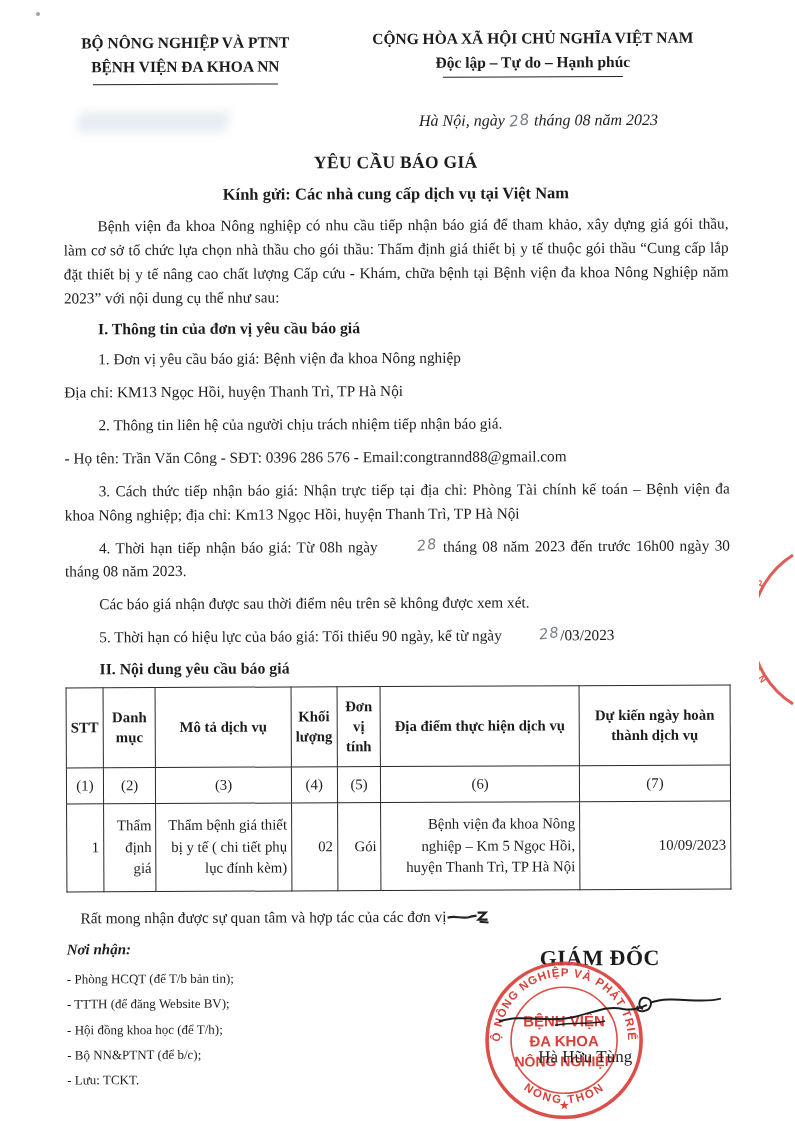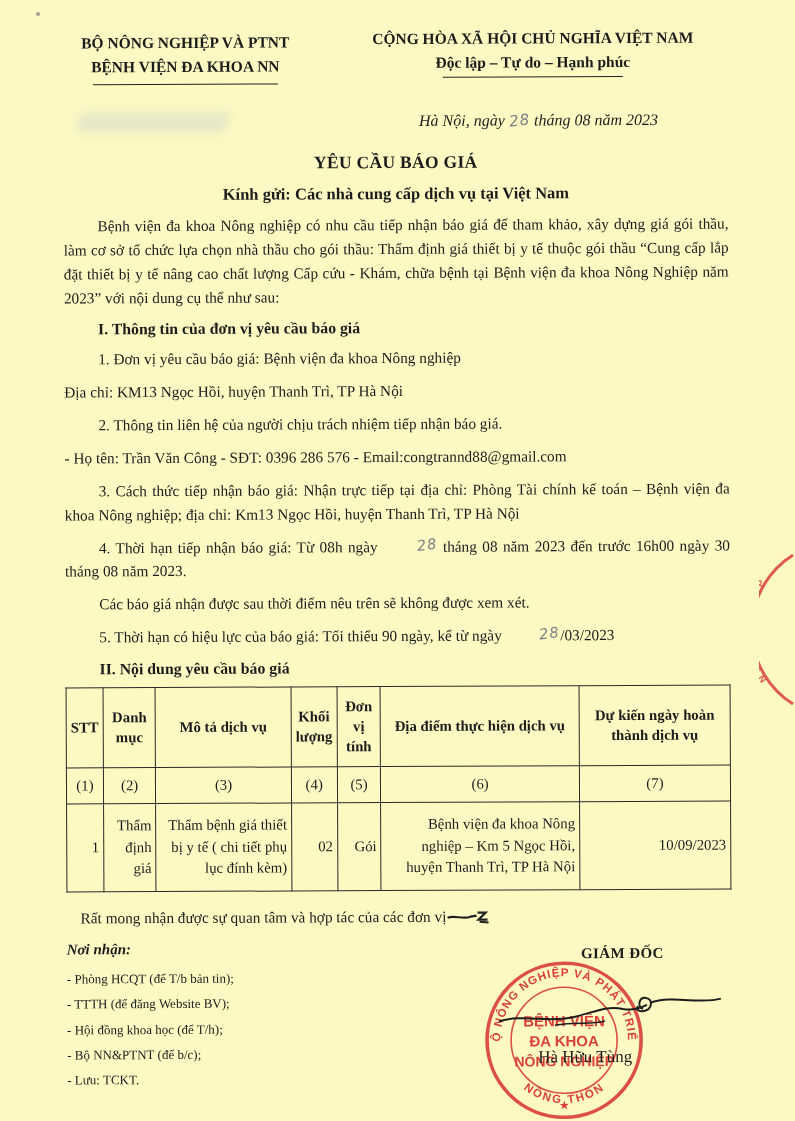--- a/index.html
+++ b/index.html
@@ -1,20 +1,20 @@
 <!DOCTYPE html>
 <html lang="vi"><head>
 <meta charset="utf-8">
 <style>
   html,body{margin:0;padding:0;background:#e8e8e8;}
   .page{
     position:relative;
     width:795px;height:1121px;
     margin:0 auto;
-    background:#fef9c3;
+    background:#ffffff;
     overflow:hidden;
     font-family:"Liberation Serif","DejaVu Serif",serif;
     color:#1c1c1c;
   }
   .content{
     position:absolute;left:0;top:0;width:795px;height:1121px;
     padding:30px 65px 0 65px;box-sizing:border-box;
     transform:rotate(-0.25deg);
   }
   
@@ -45,22 +45,22 @@
   table.quote th{font-weight:bold;line-height:1.35;}
   tr.hdr-row{height:80px;}
   tr.num-row{height:36px;}
   tr.data-row{height:88px;}
   tr.data-row td{line-height:1.45;text-align:right;}
   
   .closing{margin-top:17px;font-size:15.3px;text-indent:14px;text-align:left;}
   .footer{position:relative;margin-top:14px;height:185px;}
   .recip-head{font-weight:bold;font-style:italic;font-size:15px;}
   .recip-list{margin-top:8px;font-size:13px;line-height:1.95;font-family:"Liberation Serif",serif;}
-  .director{position:absolute;left:427px;top:6px;width:170px;text-align:right;
-    font-weight:bold;font-size:15px;letter-spacing:.4px;}
+  .director{position:absolute;left:448px;top:6px;width:170px;text-align:center;
+    font-weight:bold;font-size:22px;letter-spacing:.4px;}
   .stamp{position:absolute;left:416px;top:20px;}
   .sig-ink{position:absolute;left:428px;top:42px;}
   .sig-name{position:absolute;left:438px;top:108px;width:160px;text-align:center;
     font-weight:normal;font-size:17px;}
   .edge-stamp{position:absolute;right:0;top:552px;}
 </style>
 </head>
 <body>
 
 <div class="page">

